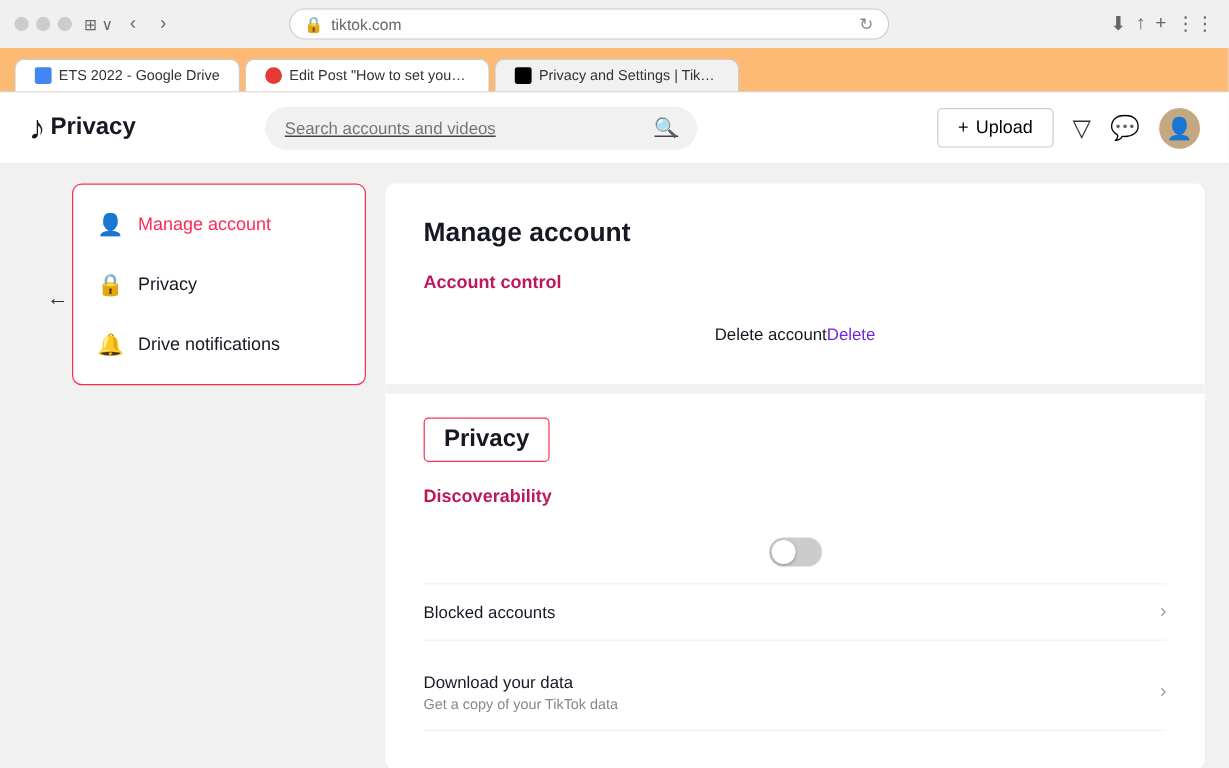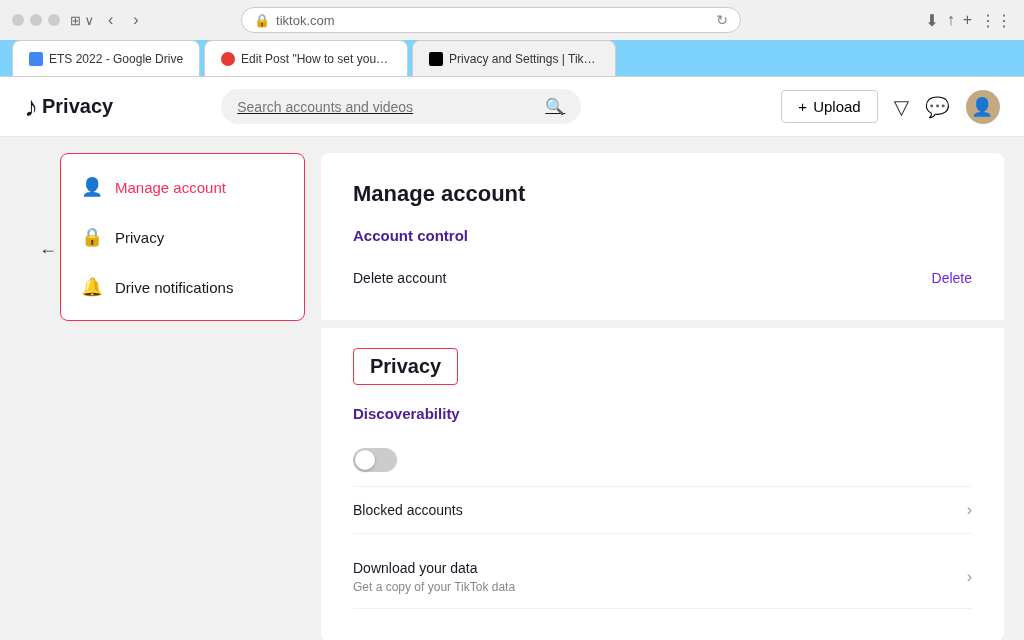--- a/index.html
+++ b/index.html
@@ -9,21 +9,21 @@
     .browser-chrome { background: #f0f0f0; border-bottom: 1px solid #d0d0d0; }
     .browser-title-bar { display: flex; align-items: center; padding: 8px 12px; gap: 8px; height: 40px; }
     .window-controls { display: flex; gap: 6px; align-items: center; }
     .window-control { width: 12px; height: 12px; border-radius: 50%; background: #ccc; }
     .nav-btn { background: none; border: none; cursor: pointer; color: #666; font-size: 16px; padding: 2px 6px; }
     .address-bar { flex: 1; display: flex; align-items: center; background: white; border: 1px solid #ccc; border-radius: 20px; padding: 4px 12px; gap: 6px; max-width: 500px; margin: 0 auto; }
     .address-bar span { color: #666; font-size: 13px; }
     .address-lock { font-size: 12px; color: #666; }
     .browser-actions { display: flex; gap: 8px; align-items: center; margin-left: auto; }
     .browser-action-btn { background: none; border: none; cursor: pointer; color: #666; font-size: 16px; }
-    .tabs-bar { display: flex; background: #7dd3fc; padding: 0 12px; height: 36px; }
+    .tabs-bar { display: flex; background: #fdba74; padding: 0 12px; height: 36px; align-items: flex-end; }
     .tab { background: white; border: 1px solid #ccc; border-bottom: none; border-radius: 8px 8px 0 0; padding: 6px 16px; font-size: 12px; color: #333; display: flex; align-items: center; gap: 6px; max-width: 220px; overflow: hidden; white-space: nowrap; text-overflow: ellipsis; cursor: pointer; }
     .tab.active { background: #f1f1f1; }
     .tab-icon { width: 14px; height: 14px; border-radius: 2px; flex-shrink: 0; }
     .tab-gdrive { background: #4285f4; }
     .tab-snaptik { background: #e53935; border-radius: 50%; }
     .tab-tiktok { background: #010101; border-radius: 2px; }
 
     
     .tiktok-header { background: white; border-bottom: 1px solid #e8e8e8; display: flex; align-items: center; padding: 0 24px; height: 60px; gap: 16px; }
     .tiktok-logo { display: flex; align-items: center; gap: 4px; font-weight: 700; font-size: 20px; color: #161823; text-decoration: none; }
@@ -43,22 +43,22 @@
     
     .sidebar { width: 245px; margin: 16px 0 16px 60px; background: white; border: 1.5px solid #fe2c55; border-radius: 8px; padding: 8px 0; height: fit-content; }
     .sidebar-item { display: flex; align-items: center; gap: 12px; padding: 14px 20px; cursor: pointer; font-size: 15px; color: #161823; }
     .sidebar-item.active { color: #fe2c55; }
     .sidebar-item-icon { font-size: 18px; width: 22px; text-align: center; }
     .sidebar-item.active .sidebar-item-icon { color: #fe2c55; }
 
     
     .content { flex: 1; margin: 16px 20px 16px 16px; background: white; border-radius: 8px; padding: 28px 32px; overflow-y: auto; }
     .section-title { font-size: 22px; font-weight: 700; color: #161823; margin-bottom: 20px; }
-    .subsection-title { font-size: 15px; font-weight: 600; color: #4c1d95; margin-bottom: 12px; }
-    .setting-row { display: flex; align-items: center; justify-content: space-between; padding: 14px 0; border-bottom: 1px solid #f1f1f2; }
+    .subsection-title { font-size: 15px; font-weight: 600; color: #be185d; margin-bottom: 12px; }
+    .setting-row { display: flex; align-items: center; justify-content: center; padding: 14px 0; border-bottom: 1px solid #f1f1f2; }
     .setting-row:last-child { border-bottom: none; }
     .setting-label { font-size: 14px; color: #161823; }
     .delete-link { color: #6d28d9; font-size: 14px; cursor: pointer; }
     .divider { border: none; border-top: 8px solid #f1f1f2; margin: 20px -32px; }
     .privacy-heading { display: inline-block; border: 1.5px solid #fe2c55; border-radius: 4px; padding: 6px 16px; font-size: 20px; font-weight: 700; margin-bottom: 20px; color: #161823; }
     .setting-row-nav { display: flex; align-items: center; justify-content: space-between; padding: 14px 0; border-bottom: 1px solid #f1f1f2; cursor: pointer; }
     .chevron { color: #999; font-size: 16px; }
     .setting-sub { font-size: 12px; color: #888; margin-top: 4px; max-width: 380px; }
     .toggle { width: 44px; height: 24px; background: #ccc; border-radius: 12px; position: relative; cursor: pointer; flex-shrink: 0; }
     .toggle-knob { width: 20px; height: 20px; background: white; border-radius: 50%; position: absolute; top: 2px; left: 2px; transition: left 0.2s; box-shadow: 0 1px 3px rgba(0,0,0,0.3); }

